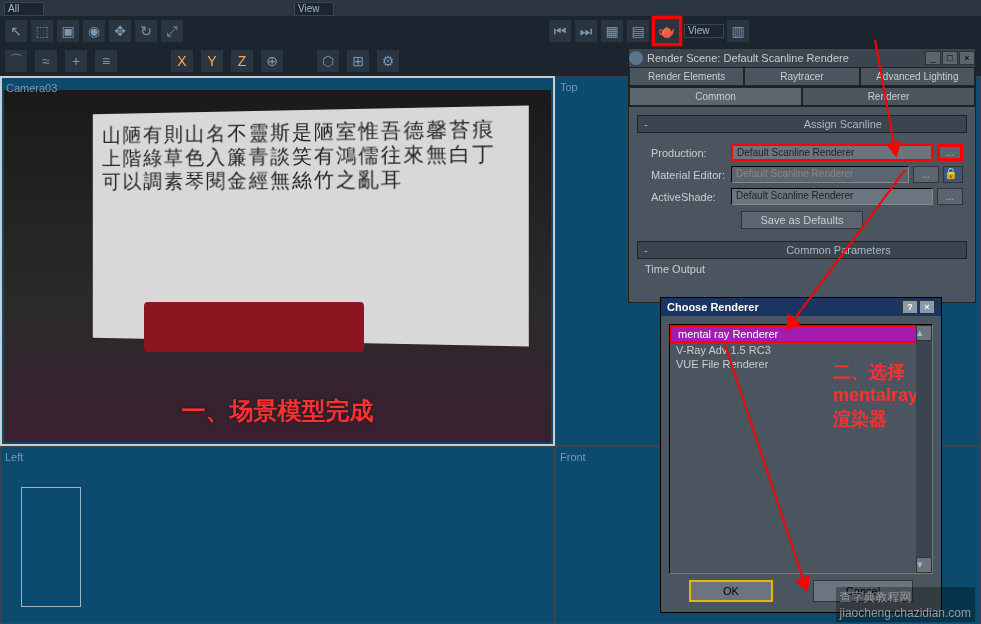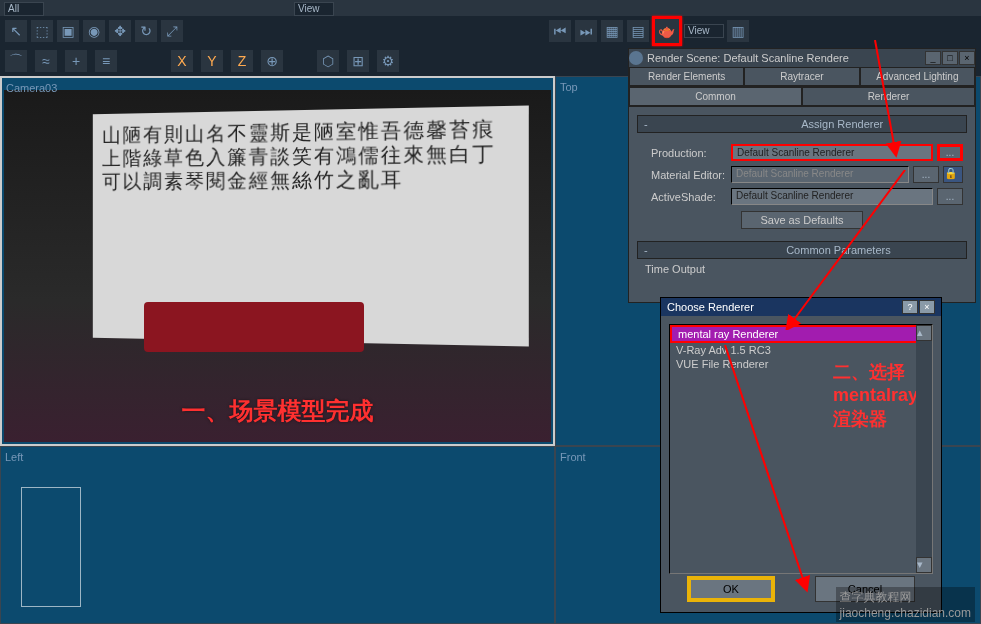--- a/index.html
+++ b/index.html
@@ -50,35 +50,35 @@
     .field-input.highlighted { border: 2px solid red; }
     .field-input.disabled { color: #888; background: #5a6570; }
     .browse-btn { width: 26px; height: 17px; background: #5a6570; border: 1px solid #333; margin-left: 4px; font-size: 10px; display: flex; align-items: center; justify-content: center; }
     .browse-btn.highlighted { border: 3px solid red; }
     .lock-btn { width: 20px; height: 17px; background: #3a5580; border: 1px solid #333; margin-left: 4px; }
     
     .defaults-btn { display: block; margin: 6px auto; padding: 2px 18px; background: #5a6570; border: 1px solid #333; font-size: 11px; color: #ccc; }
     
     
     .choose-dialog { position: absolute; top: 297px; left: 660px; width: 282px; height: 316px; background: #4a5560; border: 1px solid #000; }
-    .choose-title { height: 18px; background: #1a3560; color: #fff; display: flex; align-items: center; padding: 0 6px; font-size: 11px; font-weight: normal; }
+    .choose-title { height: 18px; background: #1a3560; color: #fff; display: flex; align-items: center; padding: 0 6px; font-size: 11px; font-weight: bold; }
     .choose-controls { margin-left: auto; display: flex; gap: 1px; }
     .choose-btn-sm { width: 16px; height: 14px; background: #8a9aa8; border: 1px solid #333; font-size: 9px; display: flex; align-items: center; justify-content: center; }
     
     .renderer-list { margin: 8px; height: 250px; background: #4a5560; border: 1px inset #222; position: relative; }
     .renderer-item { padding: 1px 6px; font-size: 11px; color: #ccc; }
     .renderer-item.selected { background: #a21caf; color: #fff; border: 2px solid red; }
     .list-scrollbar { position: absolute; right: 0; top: 0; bottom: 0; width: 16px; background: #3a4550; }
     .scroll-btn { width: 16px; height: 16px; background: #6a7580; border: 1px solid #333; }
     
     .annotation-text { position: absolute; top: 36px; right: 14px; color: #ff3030; font-size: 18px; font-weight: bold; line-height: 1.3; }
     
     .ok-cancel { position: absolute; bottom: 10px; left: 0; right: 0; display: flex; justify-content: center; gap: 40px; }
     .ok-btn { padding: 3px 32px; background: #6a7580; border: 1px solid #333; font-size: 11px; }
-    .ok-btn.highlighted { border: 4px solid #eab308; }
+    .ok-btn.highlighted { border: 2px solid #eab308; }
     
     
     .arrow { position: absolute; pointer-events: none; }
     
     
     .watermark { position: absolute; bottom: 2px; right: 6px; font-size: 12px; color: #999; background: rgba(0,0,0,0.3); padding: 2px 4px; }
   </style>
 </head>
 <body>
 
@@ -159,21 +159,21 @@
     <div class="tab">Raytracer</div>
     <div class="tab">Advanced Lighting</div>
   </div>
   <div class="tab-row">
     <div class="tab active">Common</div>
     <div class="tab">Renderer</div>
   </div>
   <div class="dialog-body">
     <div class="panel-header">
       <span class="minus">-</span>
-      <span style="margin:0 auto">Assign Renderer</span>
+      <span style="margin:0 auto">Assign Scanline</span>
     </div>
     <div style="padding:6px 4px">
       <div class="field-row">
         <div class="field-label">Production:</div>
         <div class="field-input highlighted">Default Scanline Renderer</div>
         <div class="browse-btn highlighted">...</div>
       </div>
       <div class="field-row">
         <div class="field-label">Material Editor:</div>
         <div class="field-input disabled">Default Scanline Renderer</div>

